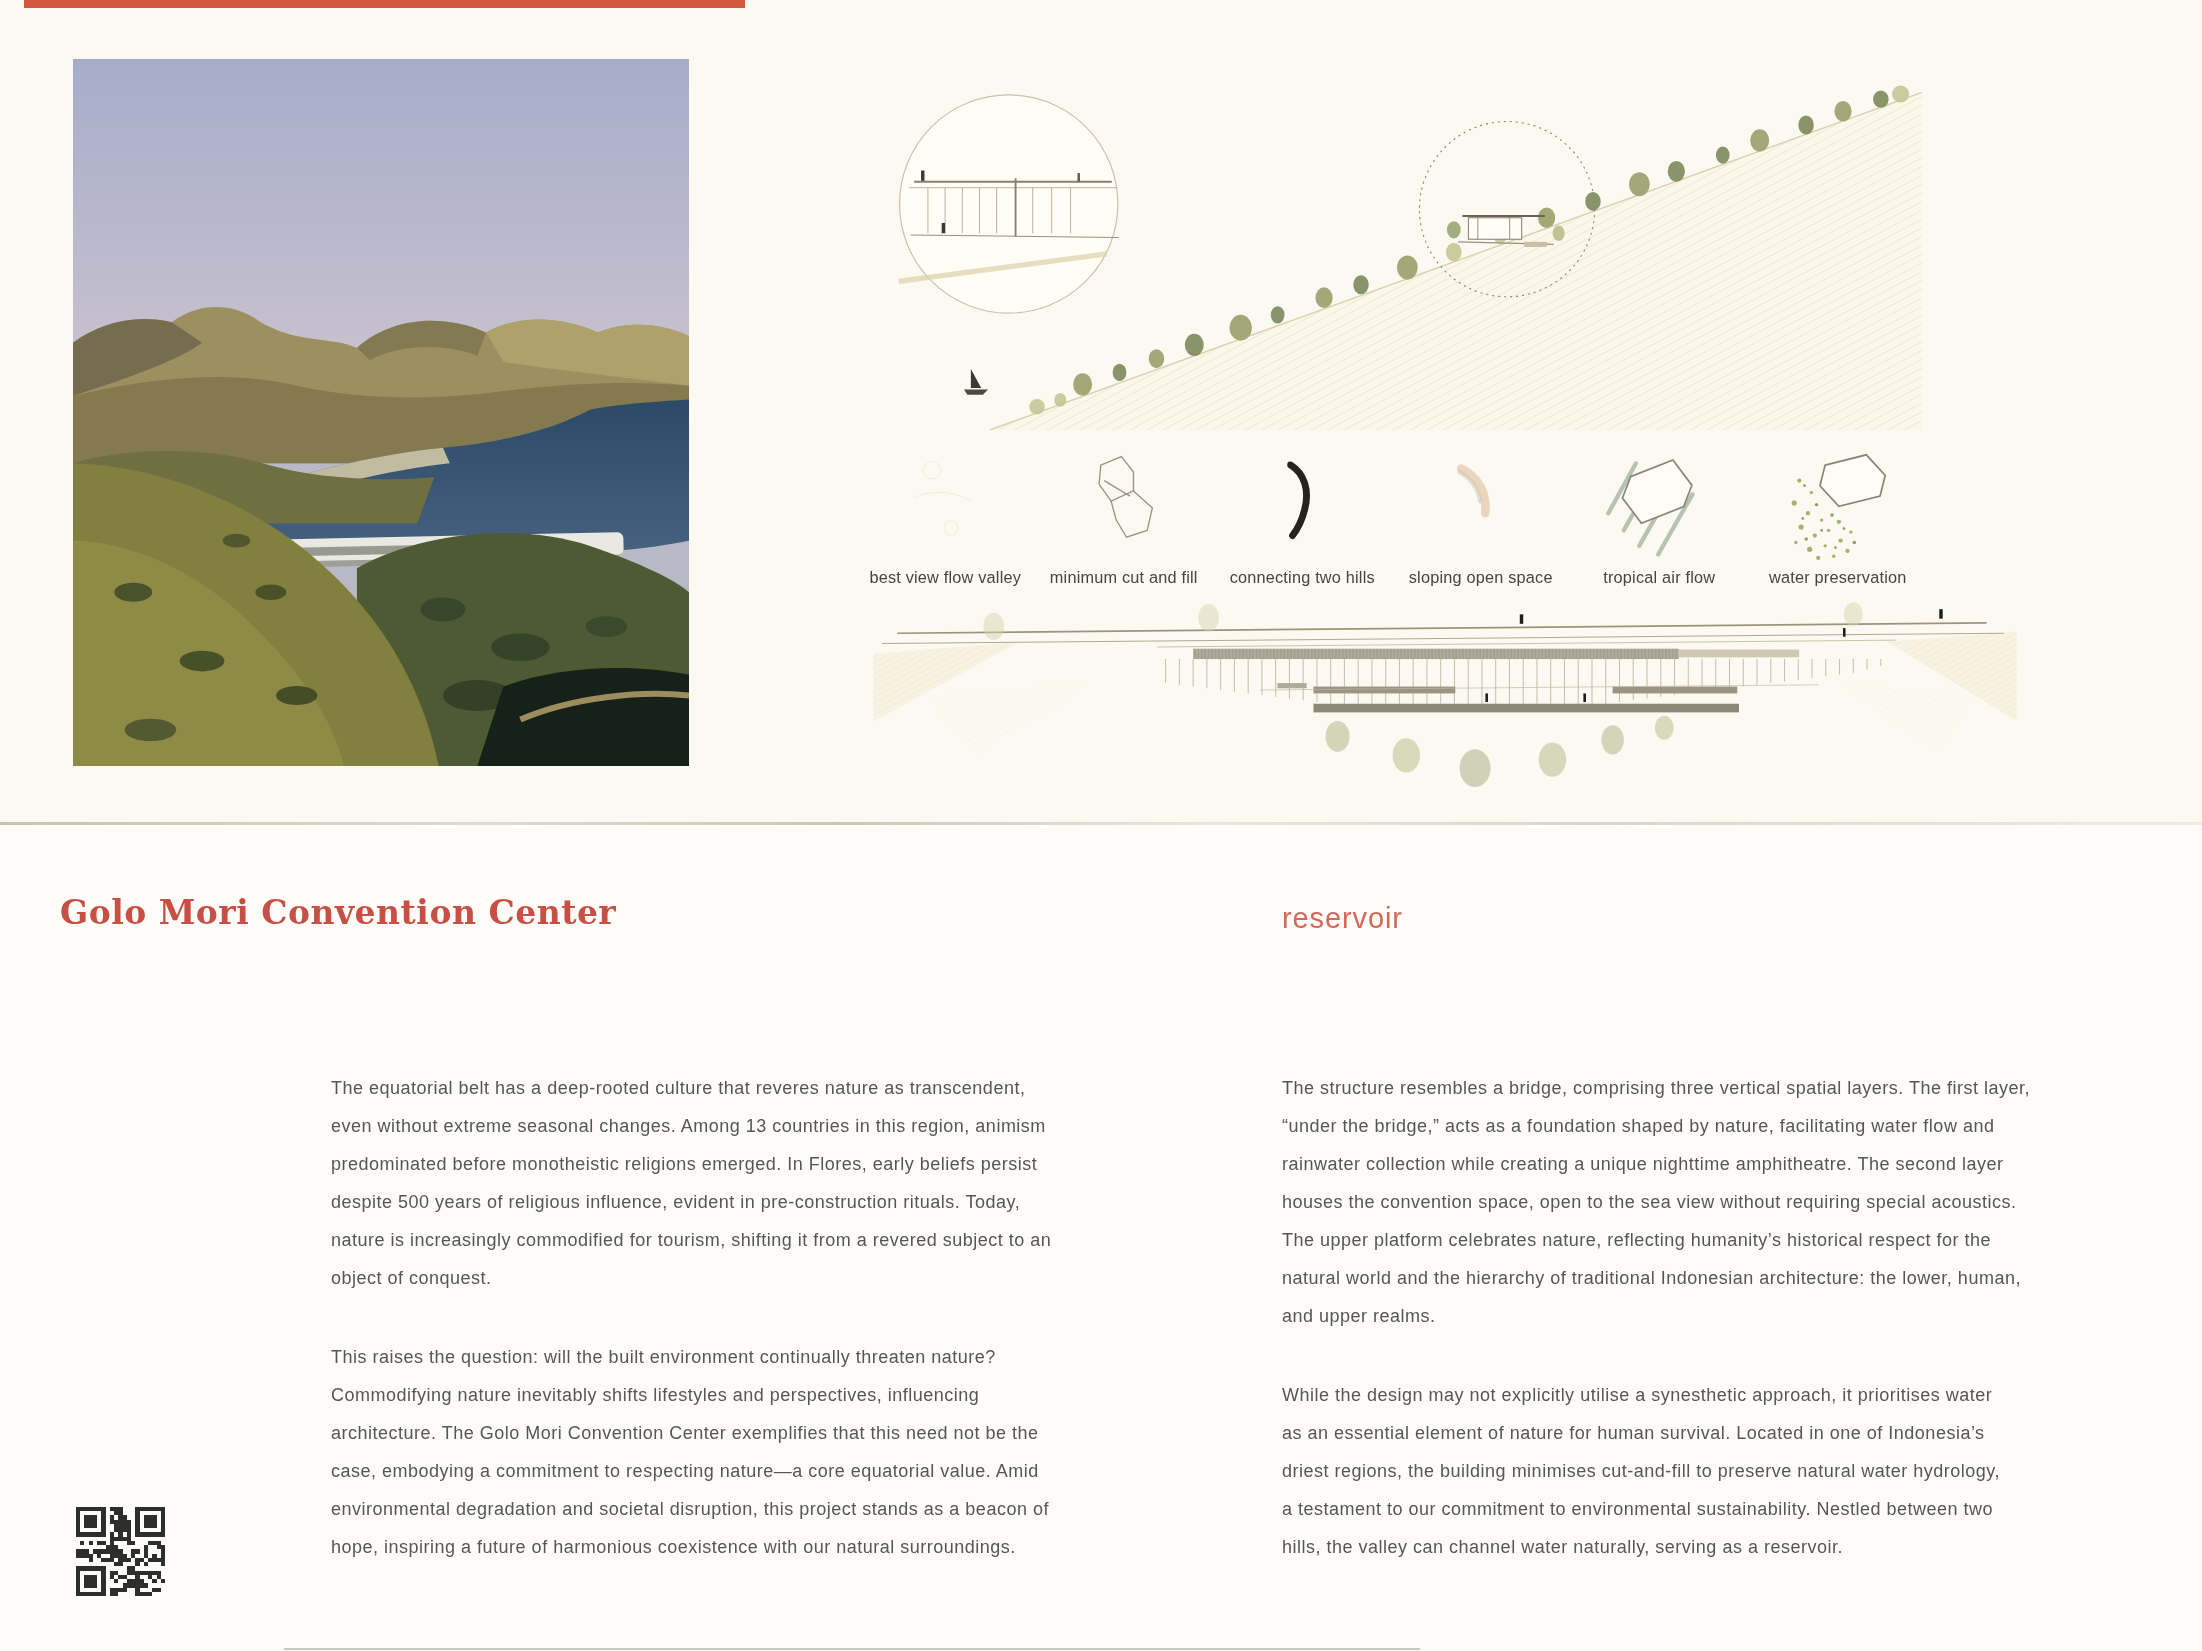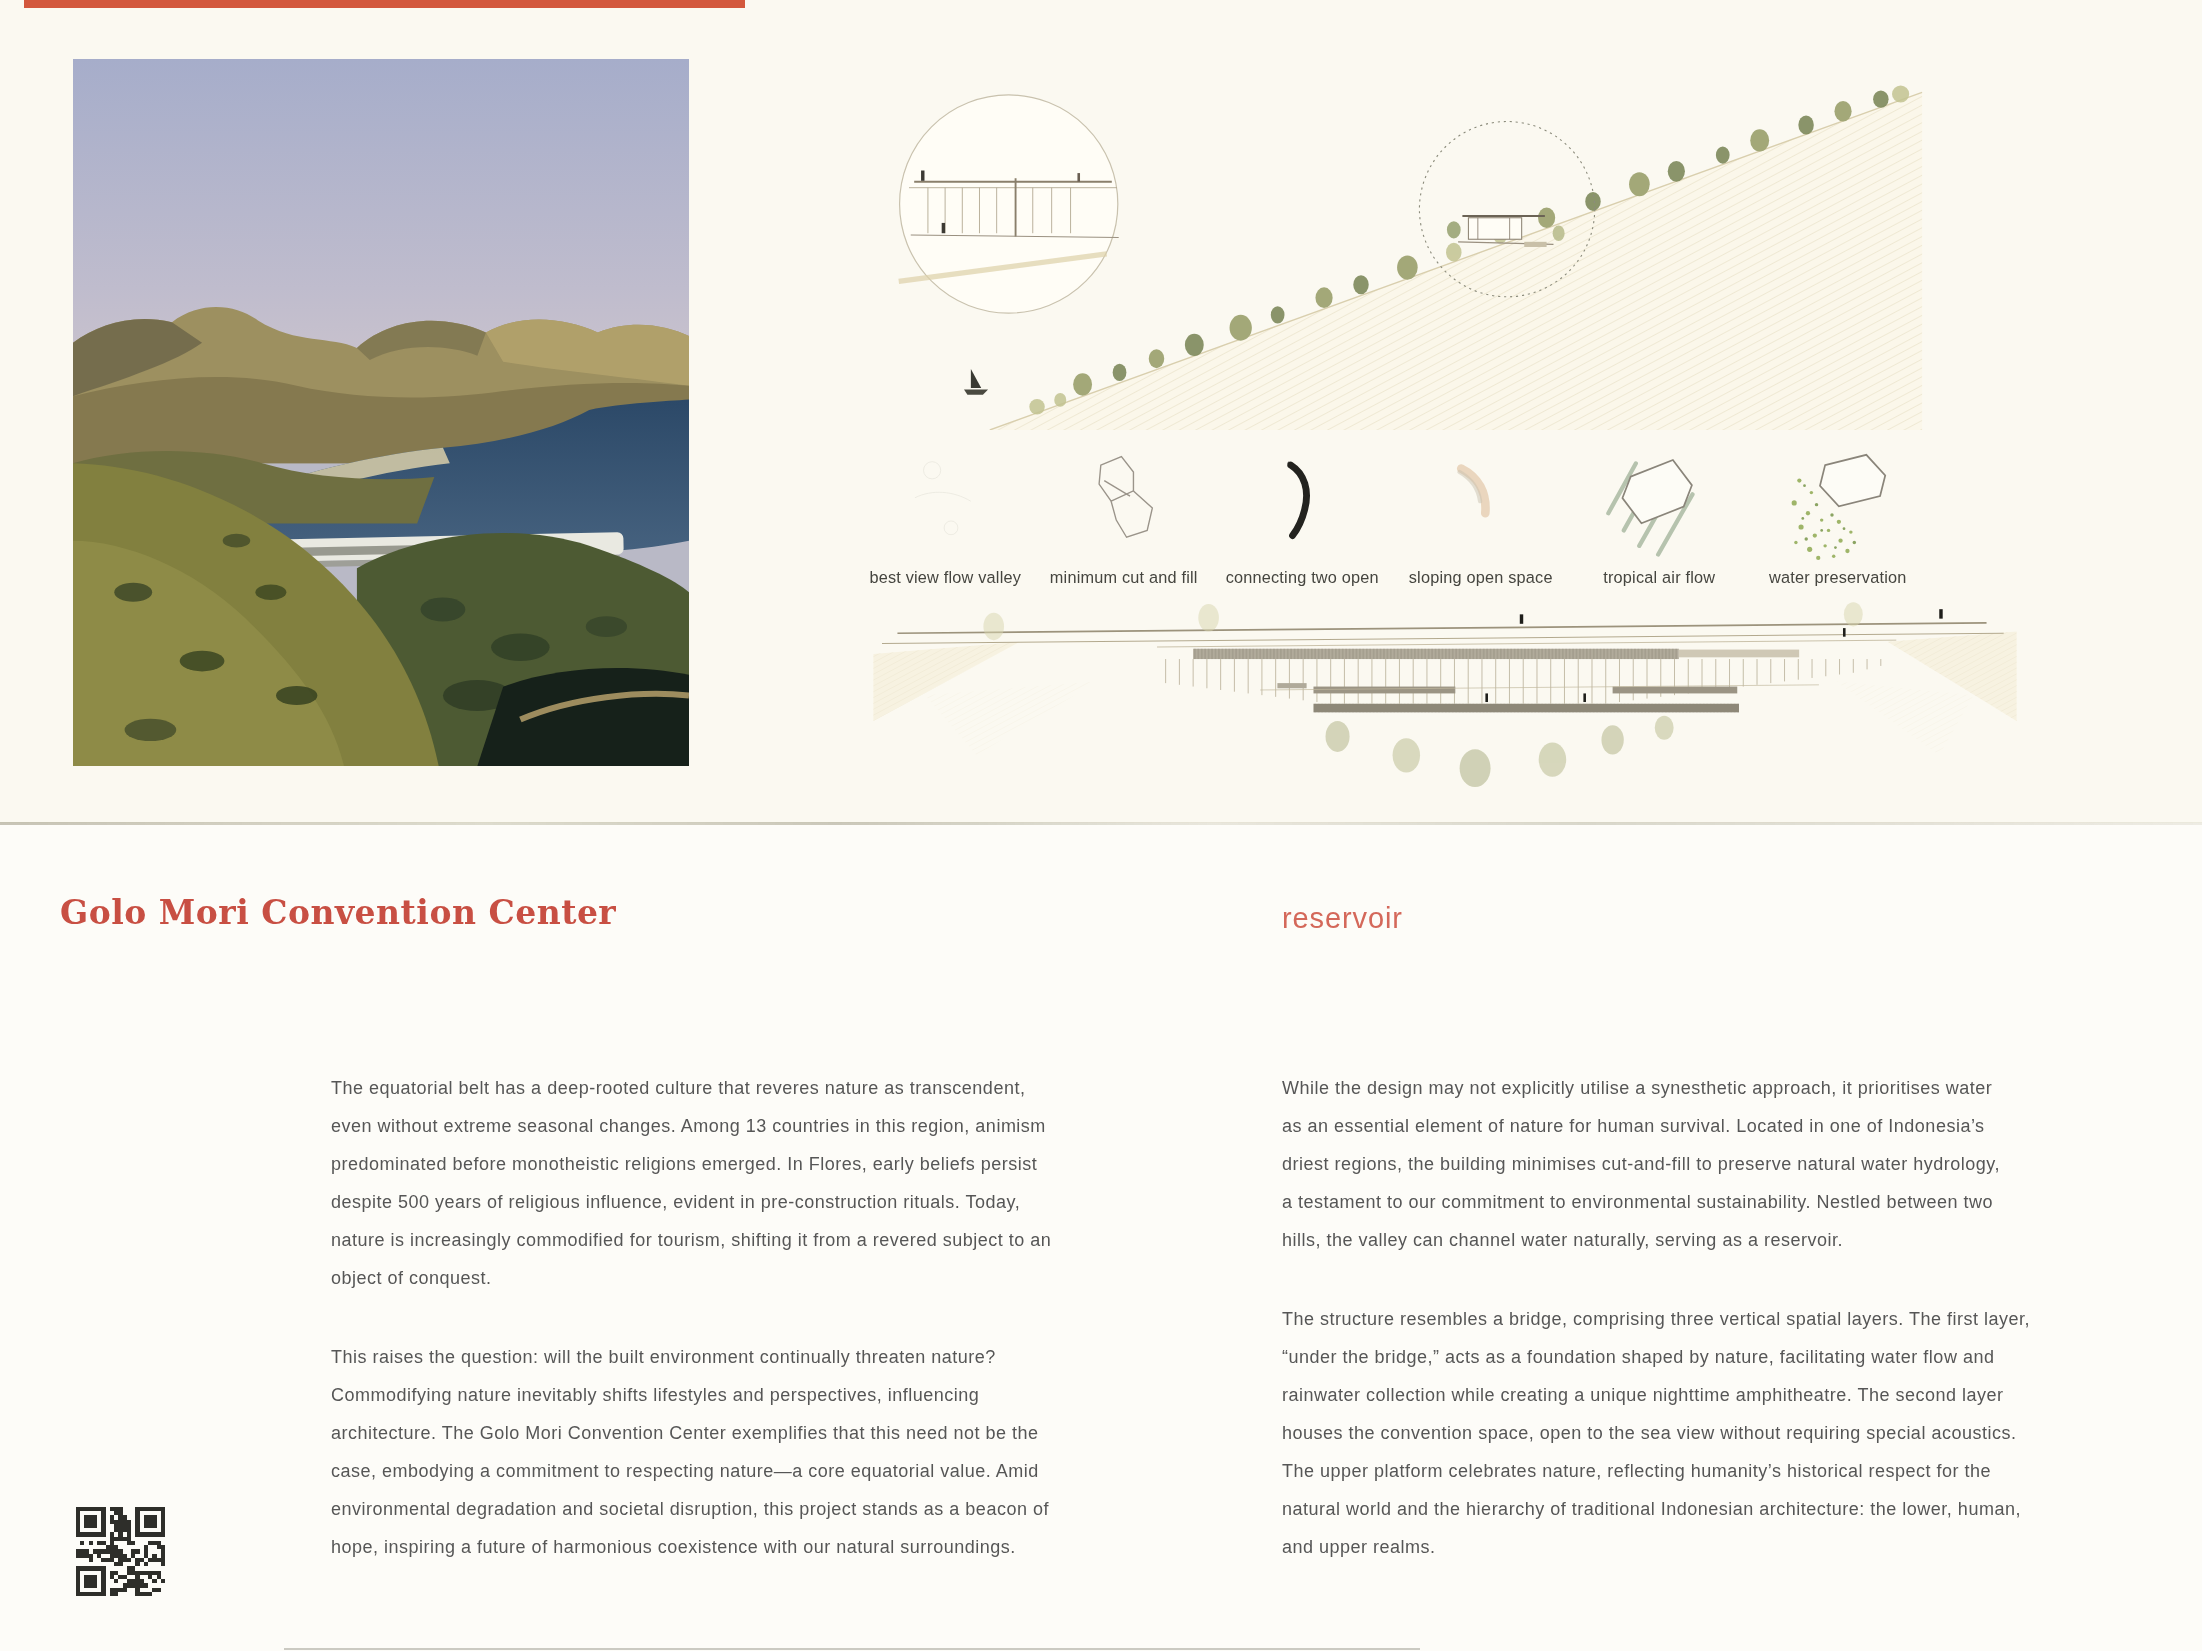--- a/index.html
+++ b/index.html
@@ -234,21 +234,21 @@
     </div>
     <div class="concept-label">minimum cut and fill</div>
   </div>
   <div class="concept-item">
     <div class="concept-icon">
       <svg viewBox="0 0 170 138">
         <path d="M72,22 C88,32 94,52 88,74 C85,86 80,96 74,104" fill="none" stroke="#23231f" stroke-width="8" stroke-linecap="round"></path>
         <path d="M70,20 C80,26 86,36 88,48" fill="none" stroke="#23231f" stroke-width="4" stroke-linecap="round" opacity="0.8"></path>
       </svg>
     </div>
-    <div class="concept-label">connecting two open</div>
+    <div class="concept-label">connecting two hills</div>
   </div>
   <div class="concept-item">
     <div class="concept-icon">
       <svg viewBox="0 0 170 138">
         <path d="M62,26 C82,36 92,54 90,78" fill="none" stroke="#d9b48c" stroke-width="10" stroke-linecap="round" opacity="0.5"></path>
         <path d="M60,30 C74,38 82,50 84,64" fill="none" stroke="#c9c2b0" stroke-width="5" stroke-linecap="round" opacity="0.5"></path>
       </svg>
     </div>
     <div class="concept-label">sloping open space</div>
   </div>
@@ -429,32 +429,32 @@
 nature is increasingly commodified for tourism, shifting it from a revered subject to an
 object of conquest.</p>
   <p>This raises the question: will the built environment continually threaten nature?
 Commodifying nature inevitably shifts lifestyles and perspectives, influencing
 architecture. The Golo Mori Convention Center exemplifies that this need not be the
 case, embodying a commitment to respecting nature—a core equatorial value. Amid
 environmental degradation and societal disruption, this project stands as a beacon of
 hope, inspiring a future of harmonious coexistence with our natural surroundings.</p>
 </div>
 <div class="col col-right">
-  <p>While the design may not explicitly utilise a synesthetic approach, it prioritises water
-as an essential element of nature for human survival. Located in one of Indonesia’s
-driest regions, the building minimises cut-and-fill to preserve natural water hydrology,
-a testament to our commitment to environmental sustainability. Nestled between two
-hills, the valley can channel water naturally, serving as a reservoir.</p>
   <p>The structure resembles a bridge, comprising three vertical spatial layers. The first layer,
 “under the bridge,” acts as a foundation shaped by nature, facilitating water flow and
 rainwater collection while creating a unique nighttime amphitheatre. The second layer
 houses the convention space, open to the sea view without requiring special acoustics.
 The upper platform celebrates nature, reflecting humanity’s historical respect for the
 natural world and the hierarchy of traditional Indonesian architecture: the lower, human,
 and upper realms.</p>
+  <p>While the design may not explicitly utilise a synesthetic approach, it prioritises water
+as an essential element of nature for human survival. Located in one of Indonesia’s
+driest regions, the building minimises cut-and-fill to preserve natural water hydrology,
+a testament to our commitment to environmental sustainability. Nestled between two
+hills, the valley can channel water naturally, serving as a reservoir.</p>
 </div>
 
 <div class="qr">
   <svg id="qr-svg" viewBox="0 0 21 21" shape-rendering="crispEdges">
       <rect x="0" y="0" width="1" height="1" fill="#2e2e2a"></rect>
       <rect x="1" y="0" width="1" height="1" fill="#2e2e2a"></rect>
       <rect x="2" y="0" width="1" height="1" fill="#2e2e2a"></rect>
       <rect x="3" y="0" width="1" height="1" fill="#2e2e2a"></rect>
       <rect x="4" y="0" width="1" height="1" fill="#2e2e2a"></rect>
       <rect x="5" y="0" width="1" height="1" fill="#2e2e2a"></rect>

